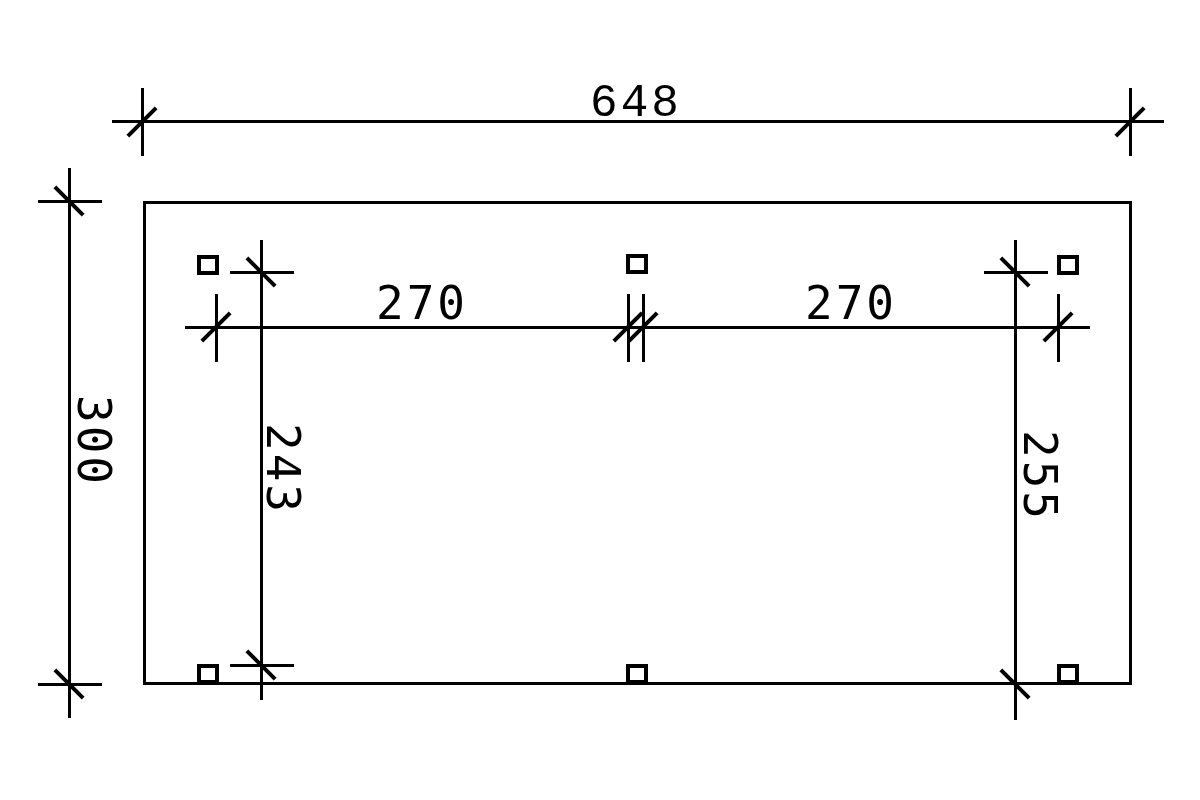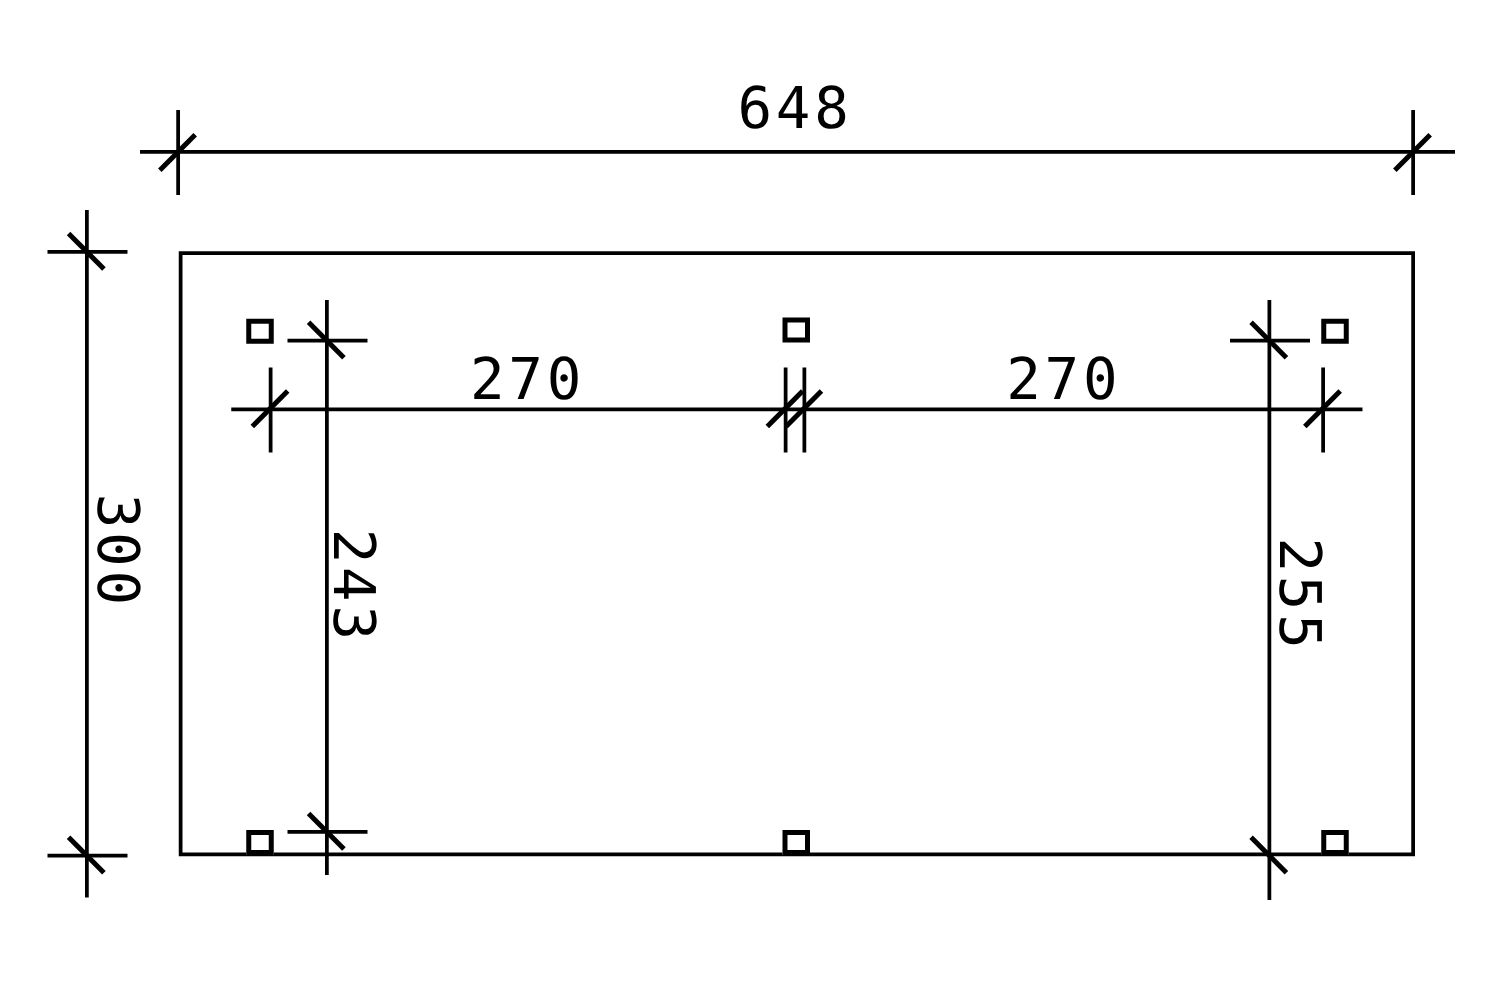--- a/index.html
+++ b/index.html
@@ -70,21 +70,21 @@
 </head>
 <body>
 
 <div id="canvas">
 
   <div class="ln" style="left:112px; top:120px; width:1052px; height:3px;"></div>
   <div class="vt" style="left:141px; top:88px;"></div>
   <div class="vt" style="left:1129px; top:88px;"></div>
   <div class="slash sf" style="left:142px; top:122px;"></div>
   <div class="slash sf" style="left:1130px; top:122px;"></div>
-  <div class="dt" style="left:636px; top:86px;">648</div>
+  <div class="dt" style="left:636px; top:104px;font-family:Liberation Mono, monospace;">648</div>
 
   <div class="ln" style="left:68px; top:168px; width:3px; height:550px;"></div>
   <div class="ht" style="left:38px; top:200px;"></div>
   <div class="ht" style="left:38px; top:683px;"></div>
   <div class="slash sb" style="left:69px; top:201px;"></div>
   <div class="slash sb" style="left:69px; top:684px;"></div>
   <div class="dt dtv" style="left:94px; top:441px;">300</div>
 
   <div class="outline"></div>
 

